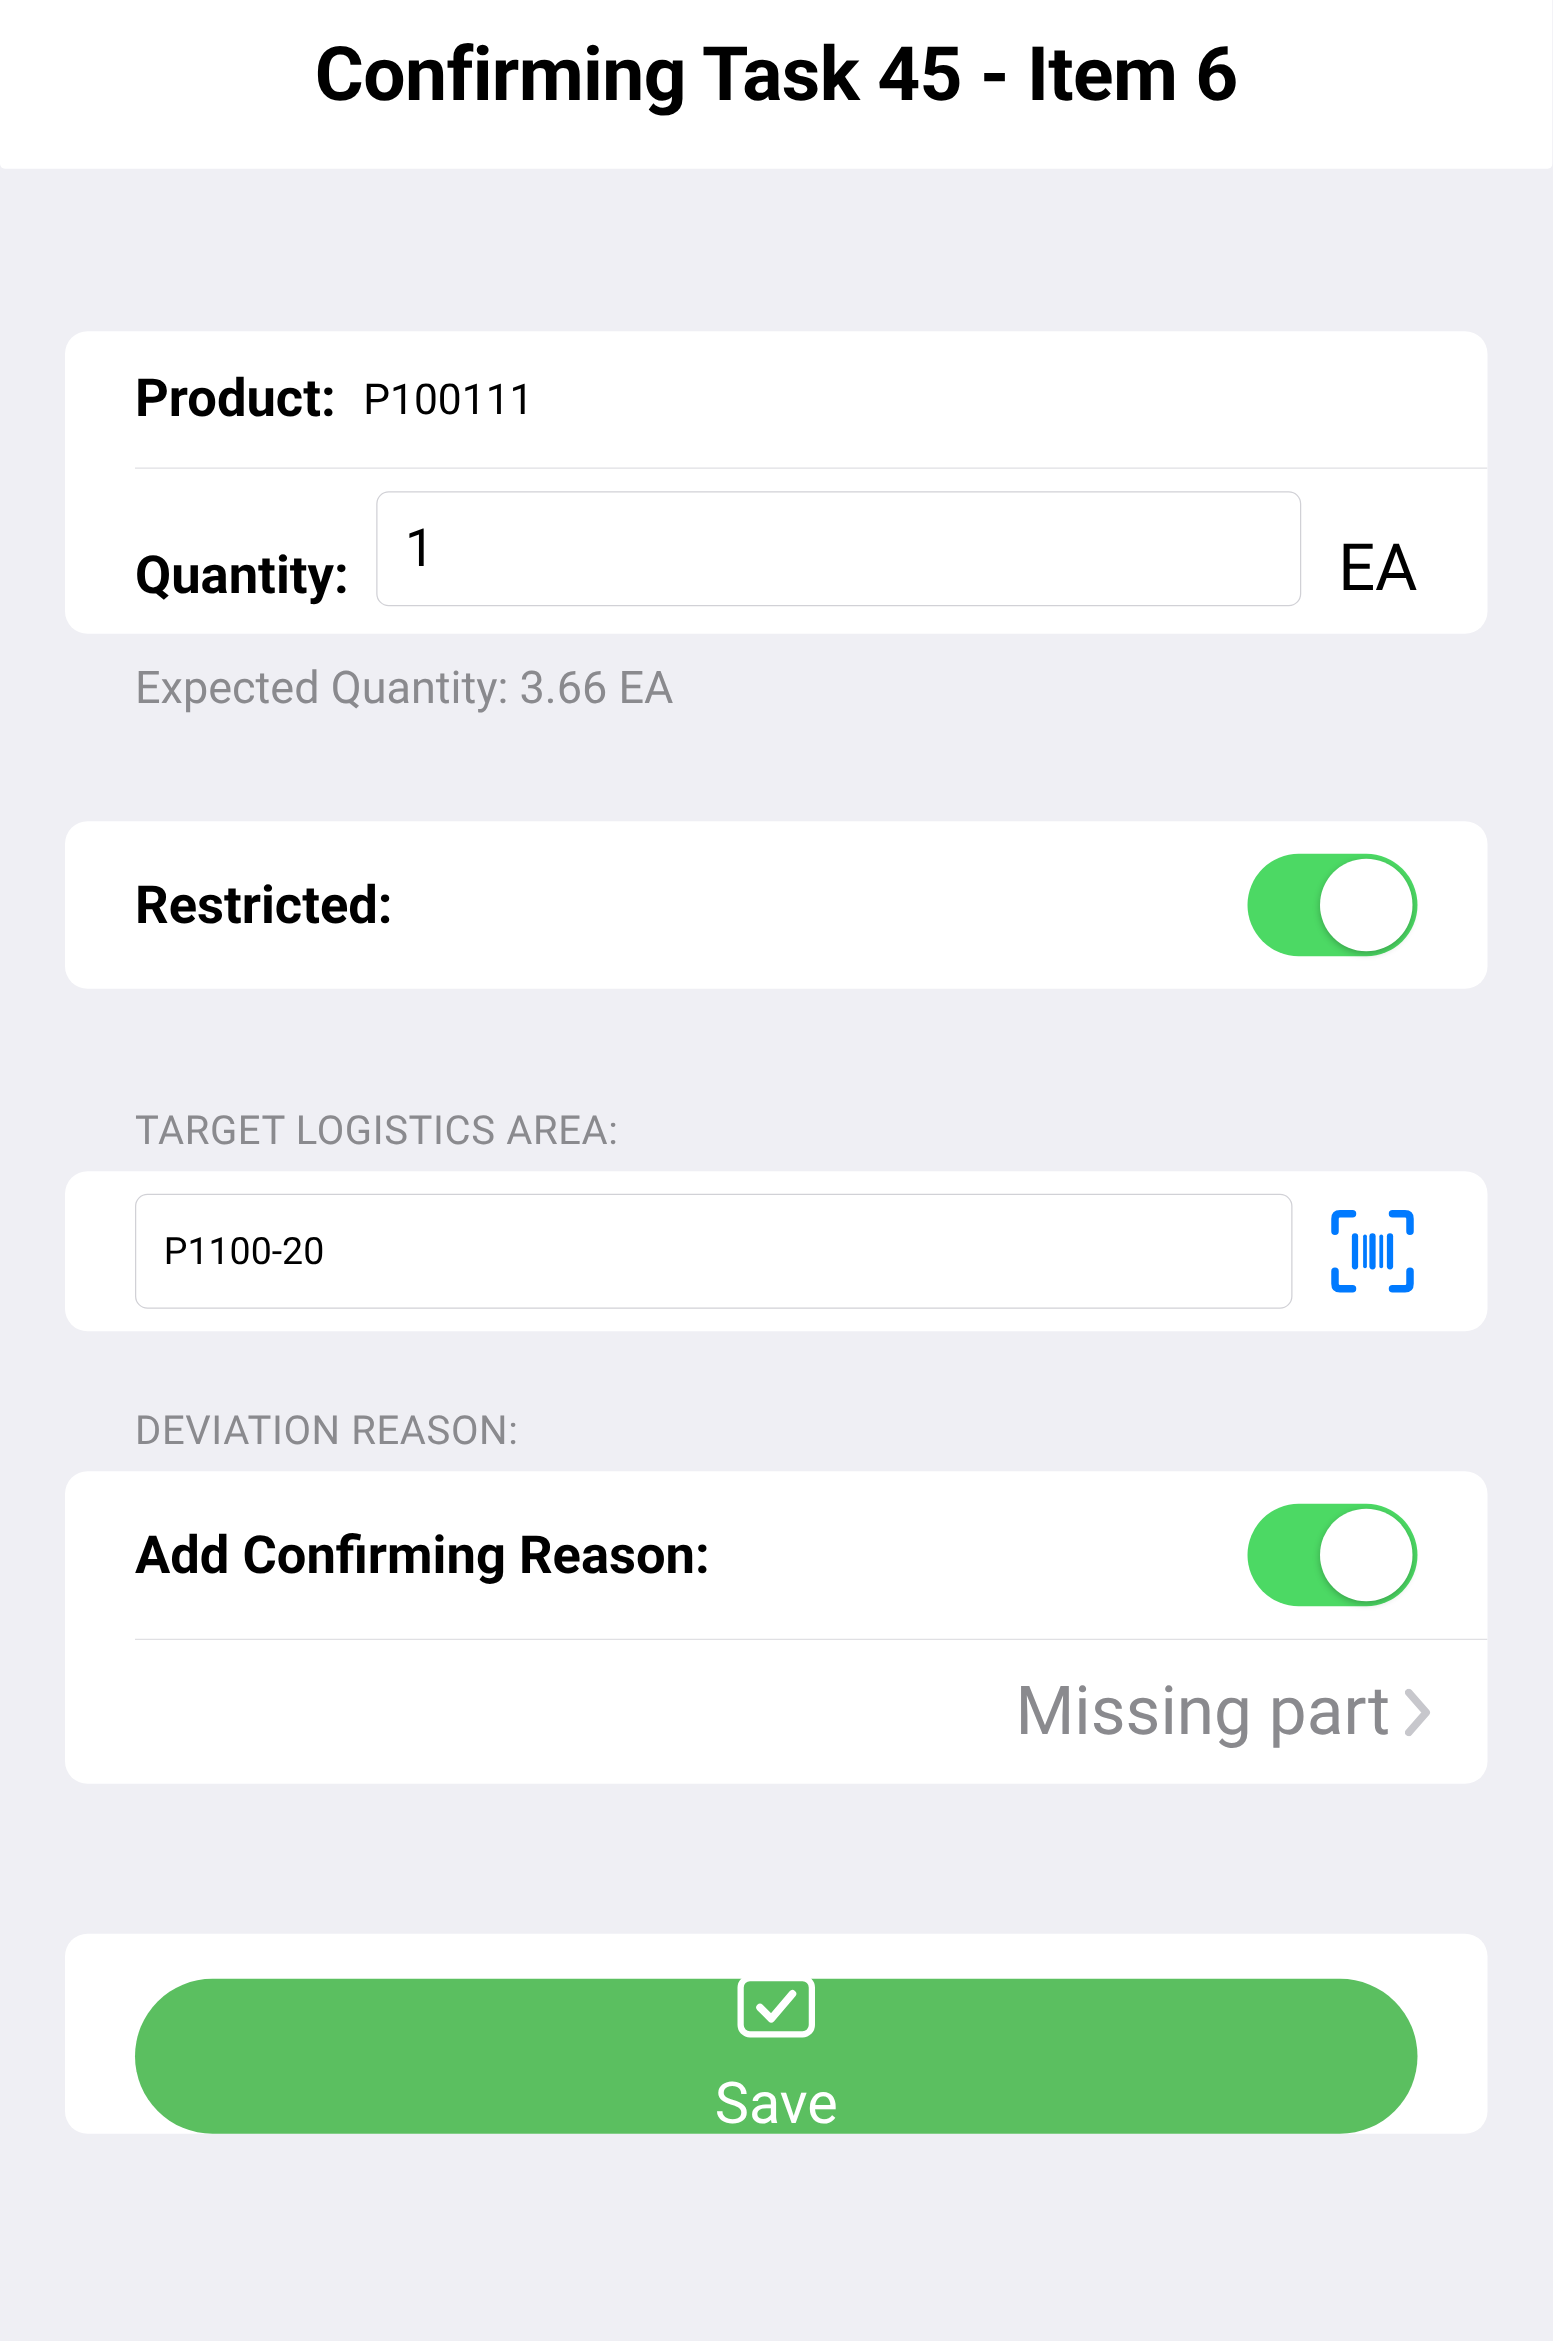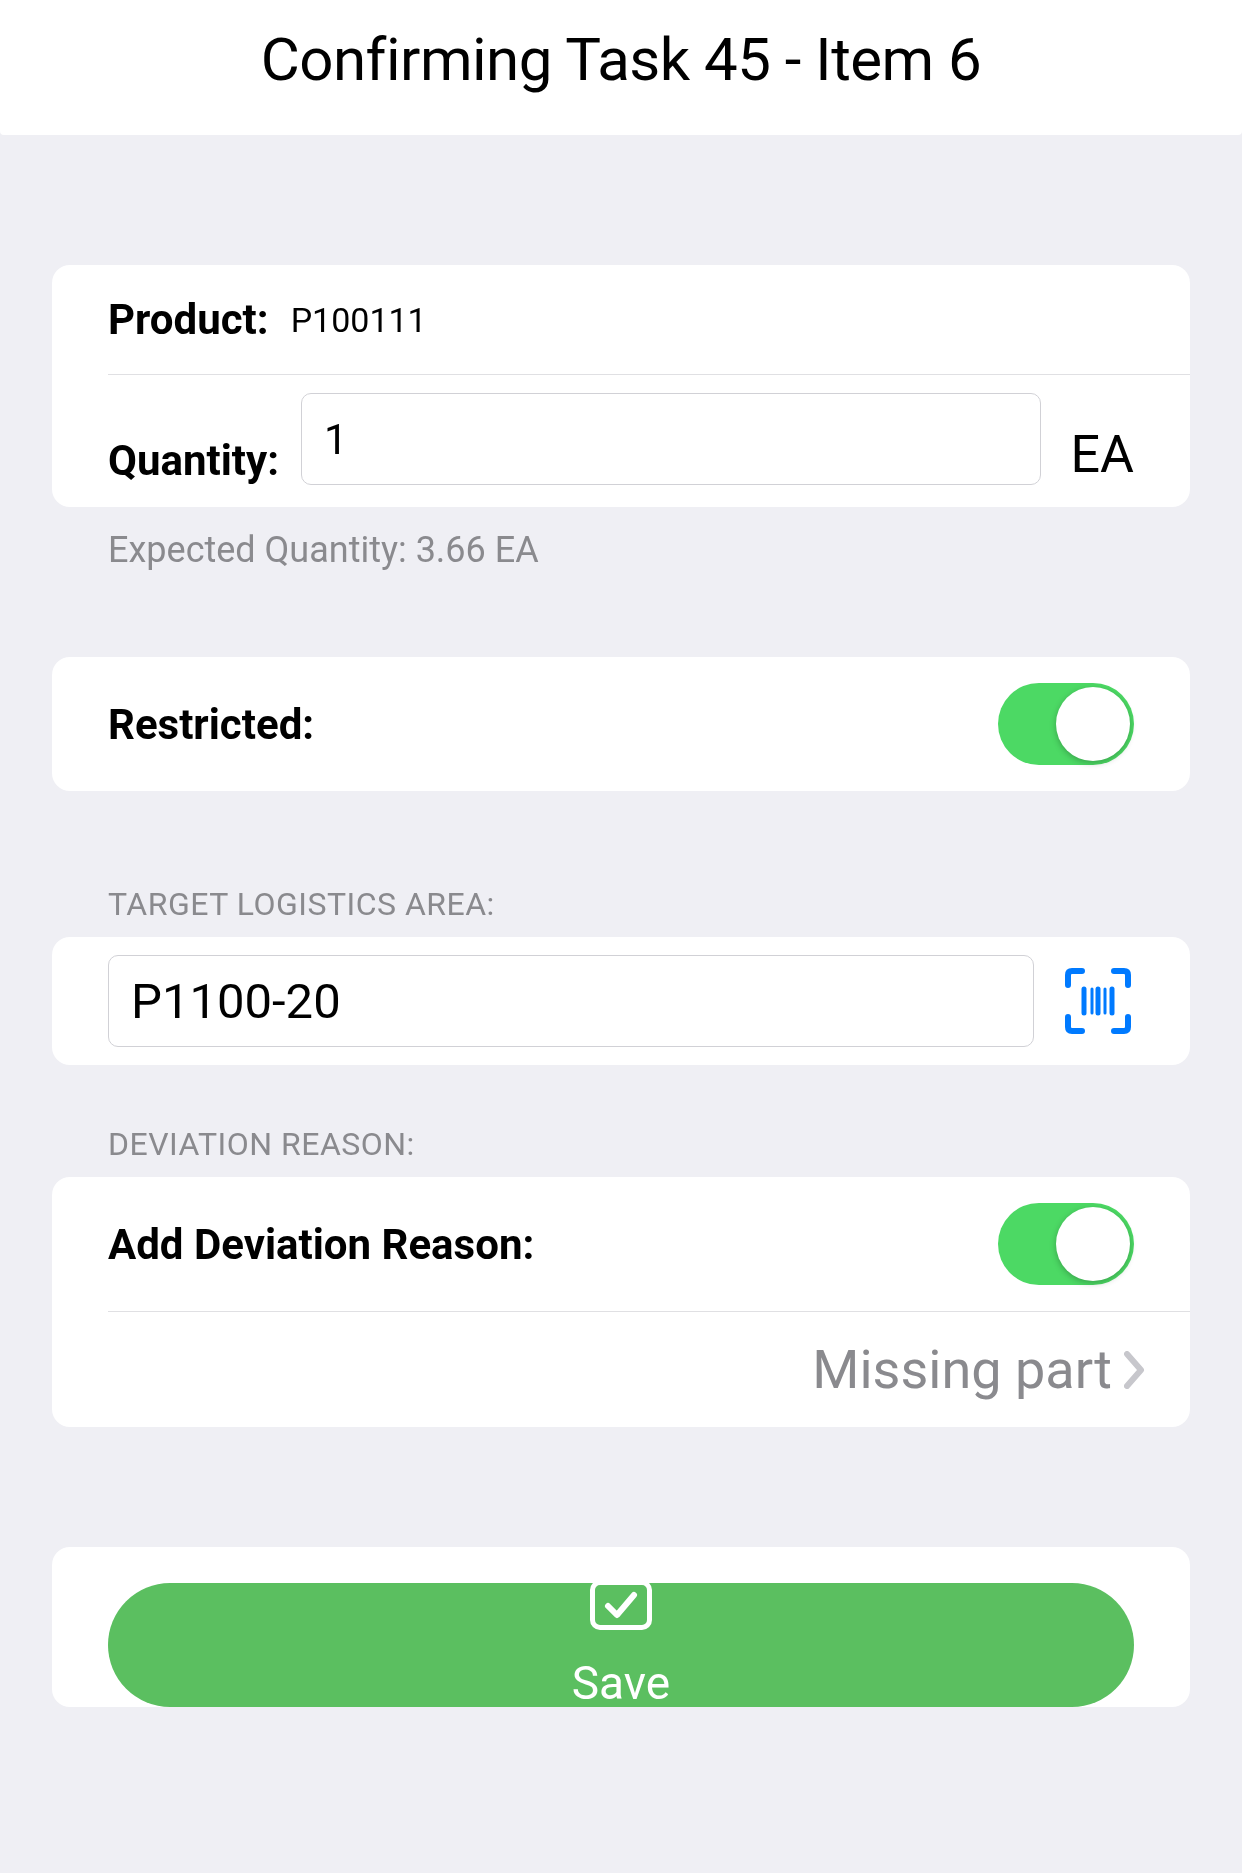--- a/index.html
+++ b/index.html
@@ -16,21 +16,21 @@
     }
     .header {
       background: #ffffff;
       padding: 24px 0 40px 0;
       text-align: center;
       border-bottom-left-radius: 4px;
       border-bottom-right-radius: 4px;
     }
     .header-title {
       font-size: 60px;
-      font-weight: 400;
+      font-weight: 700;
       color: #000;
       letter-spacing: -0.5px;
     }
     .content {
       padding: 0 52px;
     }
     .card {
       background: #ffffff;
       border-radius: 18px;
       margin-top: 130px;
@@ -126,21 +126,21 @@
       padding: 18px 56px;
       display: flex;
       align-items: center;
       gap: 28px;
     }
     .logistics-input {
       flex: 1;
       height: 92px;
       border: 1px solid #d1d1d6;
       border-radius: 10px;
-      font-size: 49px;
+      font-size: 30px;
       padding: 0 22px;
       background: #fff;
       color: #000;
       font-family: inherit;
     }
     .barcode-icon {
       width: 72px;
       height: 72px;
       display: flex;
       align-items: center;
@@ -252,21 +252,21 @@
           <line x1="50" y1="24" x2="50" y2="48" stroke="#007aff" stroke-width="5" stroke-linecap="round"></line>
         </svg>
       </div>
     </div>
   </div>
 
   <div class="section-wrap sm">
     <div class="section-header">DEVIATION REASON:</div>
     <div class="card" style="margin-top:0;">
       <div class="toggle-row">
-        <span class="label">Add Deviation Reason:</span>
+        <span class="label">Add Confirming Reason:</span>
         <div class="toggle">
           <div class="toggle-knob"></div>
         </div>
       </div>
       <div class="divider"></div>
       <div class="deviation-select-row">
         <span class="select-value">Missing part</span>
         <span class="chevron">
           <svg width="22" height="38" viewBox="0 0 22 38" fill="none">
             <path d="M3 3 L17 19 L3 35" stroke="#c7c7cc" stroke-width="6" stroke-linecap="round" stroke-linejoin="round" fill="none"></path>

